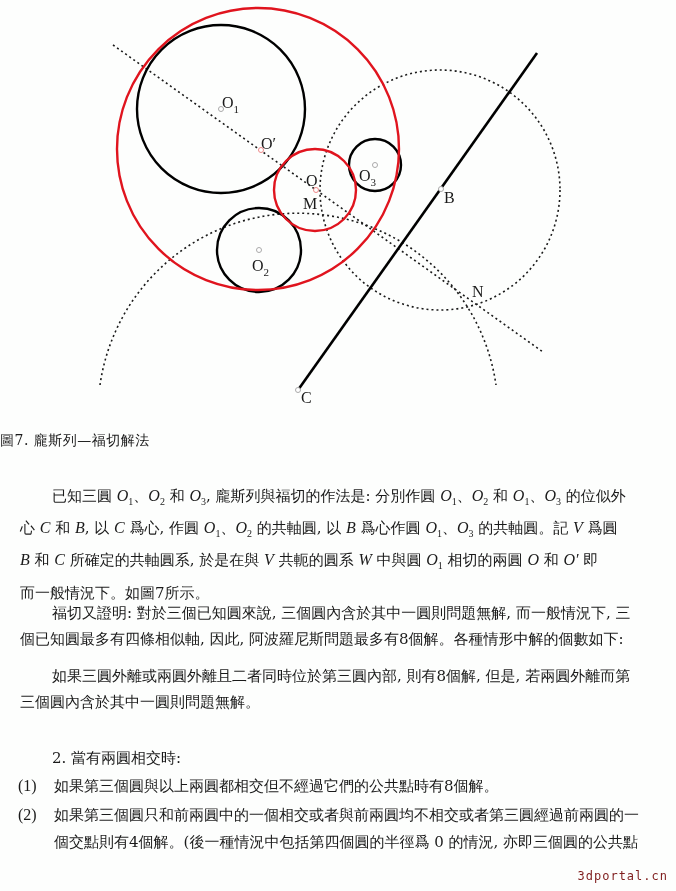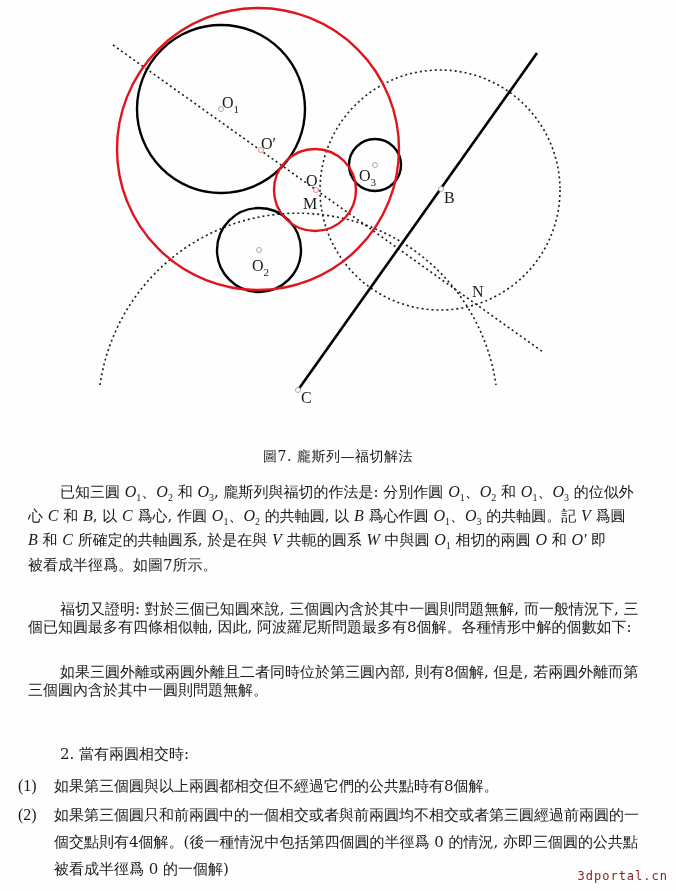--- a/index.html
+++ b/index.html
@@ -2,23 +2,23 @@
 <html><head>
 <meta charset="utf-8">
 <style>
   html, body { margin: 0; padding: 0; background: #fdfefd; }
   body { width: 676px; height: 891px; position: relative; overflow: hidden;
          font-family: "DejaVu Serif", "Liberation Serif", serif; color: #1a1a1a; }
   .figure { position: absolute; left: 0; top: 0; width: 676px; height: 420px; }
   .figure svg { display: block; }
   .lbl { font-family: "Liberation Serif", "DejaVu Serif", serif; font-size: 16px; fill: #1a1a1a; }
   .sub { font-size: 11px; }
-  .caption { position: absolute; left: 0; width: 676px; top: 448px; text-align: center;
+  .caption { position: absolute; left: 0; width: 676px; top: 432px; 
              font-size: 14px; letter-spacing: 0.5px; }
-  .para { position: absolute; left: 28px; width: 636px; font-size: 15px; line-height: 18px; }
+  .para { position: absolute; left: 20px; width: 636px; font-size: 15px; line-height: 26px; }
   .para .indent { display: inline-block; width: 32px; }
   .m { font-family: "Liberation Serif", "DejaVu Serif", serif; font-style: italic; font-size: 16px; }
   .m sub { font-style: normal; font-size: 10px; }
   .item { position: absolute; font-size: 15px; line-height: 27px; }
   .enum-label { display: inline-block; width: 36px; font-family: "Liberation Serif", serif; font-size: 16px; }
   .watermark { position: absolute; right: 8px; bottom: 8px; width: 120px; height: 50px; }
   .wm-top { position: absolute; right: 0; top: 0; font-family: "DejaVu Sans", sans-serif; font-size: 26px;
             font-weight: bold; color: #35b6e6; letter-spacing: 2px; opacity: 0.9; }
   .wm-bot { position: absolute; right: 0; bottom: 0; font-family: "DejaVu Sans Mono", monospace; font-size: 12px;
             color: #7f1d1d; letter-spacing: 1px; }
@@ -63,21 +63,21 @@
     <text class="lbl" x="301" y="403">C</text>
   </svg>
 </div>
 
 <div class="caption">圖7. 龐斯列—福切解法</div>
 
 <div class="para" style="top:483px;">
   <div><span class="indent"></span><span>已知三圓 </span><span class="m"><span>O</span><sub>1</sub></span><span>、</span><span class="m"><span>O</span><sub>2</sub></span><span> 和 </span><span class="m"><span>O</span><sub>3</sub></span><span>, 龐斯列與福切的作法是: 分別作圓 </span><span class="m"><span>O</span><sub>1</sub></span><span>、</span><span class="m"><span>O</span><sub>2</sub></span><span> 和 </span><span class="m"><span>O</span><sub>1</sub></span><span>、</span><span class="m"><span>O</span><sub>3</sub></span><span> 的位似外</span></div>
   <div><span>心 </span><span class="m">C</span><span> 和 </span><span class="m">B</span><span>, 以 </span><span class="m">C</span><span> 爲心, 作圓 </span><span class="m"><span>O</span><sub>1</sub></span><span>、</span><span class="m"><span>O</span><sub>2</sub></span><span> 的共軸圓, 以 </span><span class="m">B</span><span> 爲心作圓 </span><span class="m"><span>O</span><sub>1</sub></span><span>、</span><span class="m"><span>O</span><sub>3</sub></span><span> 的共軸圓。記 </span><span class="m">V</span><span> 爲圓</span></div>
   <div><span class="m">B</span><span> 和 </span><span class="m">C</span><span> 所確定的共軸圓系, 於是在與 </span><span class="m">V</span><span> 共軛的圓系 </span><span class="m">W</span><span> 中與圓 </span><span class="m"><span>O</span><sub>1</sub></span><span> 相切的兩圓 </span><span class="m">O</span><span> 和 </span><span class="m">O′</span><span> 即</span></div>
-  <div>被看成半徑爲。如圖7所示。</div>
+  <div>而一般情況下。如圖7所示。</div>
 </div>
 
 <div class="para" style="top:600px;">
   <div><span class="indent"></span><span>福切又證明: 對於三個已知圓來說, 三個圓內含於其中一圓則問題無解, 而一般情況下, 三</span></div>
   <div>個已知圓最多有四條相似軸, 因此, 阿波羅尼斯問題最多有8個解。各種情形中解的個數如下:</div>
 </div>
 
 <div class="para" style="top:663px;">
   <div><span class="indent"></span><span>如果三圓外離或兩圓外離且二者同時位於第三圓內部, 則有8個解, 但是, 若兩圓外離而第</span></div>
   <div>三個圓內含於其中一圓則問題無解。</div>
@@ -85,18 +85,17 @@
 
 <div class="para" style="top:745px;">
   <div><span class="indent"></span><span>2. 當有兩圓相交時:</span></div>
 </div>
 <div class="item" style="top:772px; left:18px; width:650px;">
   <span class="enum-label">(1)</span><span>如果第三個圓與以上兩圓都相交但不經過它們的公共點時有8個解。</span>
 </div>
 <div class="item" style="top:801px; left:18px; width:650px;">
   <div><span class="enum-label">(2)</span><span>如果第三個圓只和前兩圓中的一個相交或者與前兩圓均不相交或者第三圓經過前兩圓的一</span></div>
   <div style="padding-left:36px;">個交點則有4個解。(後一種情況中包括第四個圓的半徑爲 0 的情況, 亦即三個圓的公共點</div>
-  <div style="padding-left:36px;">被看成半徑爲 0 的一個解)</div>
 </div>
 
 <div class="watermark">
   <div class="wm-bot">3dportal.cn</div>
 </div>
 
 </body></html>

